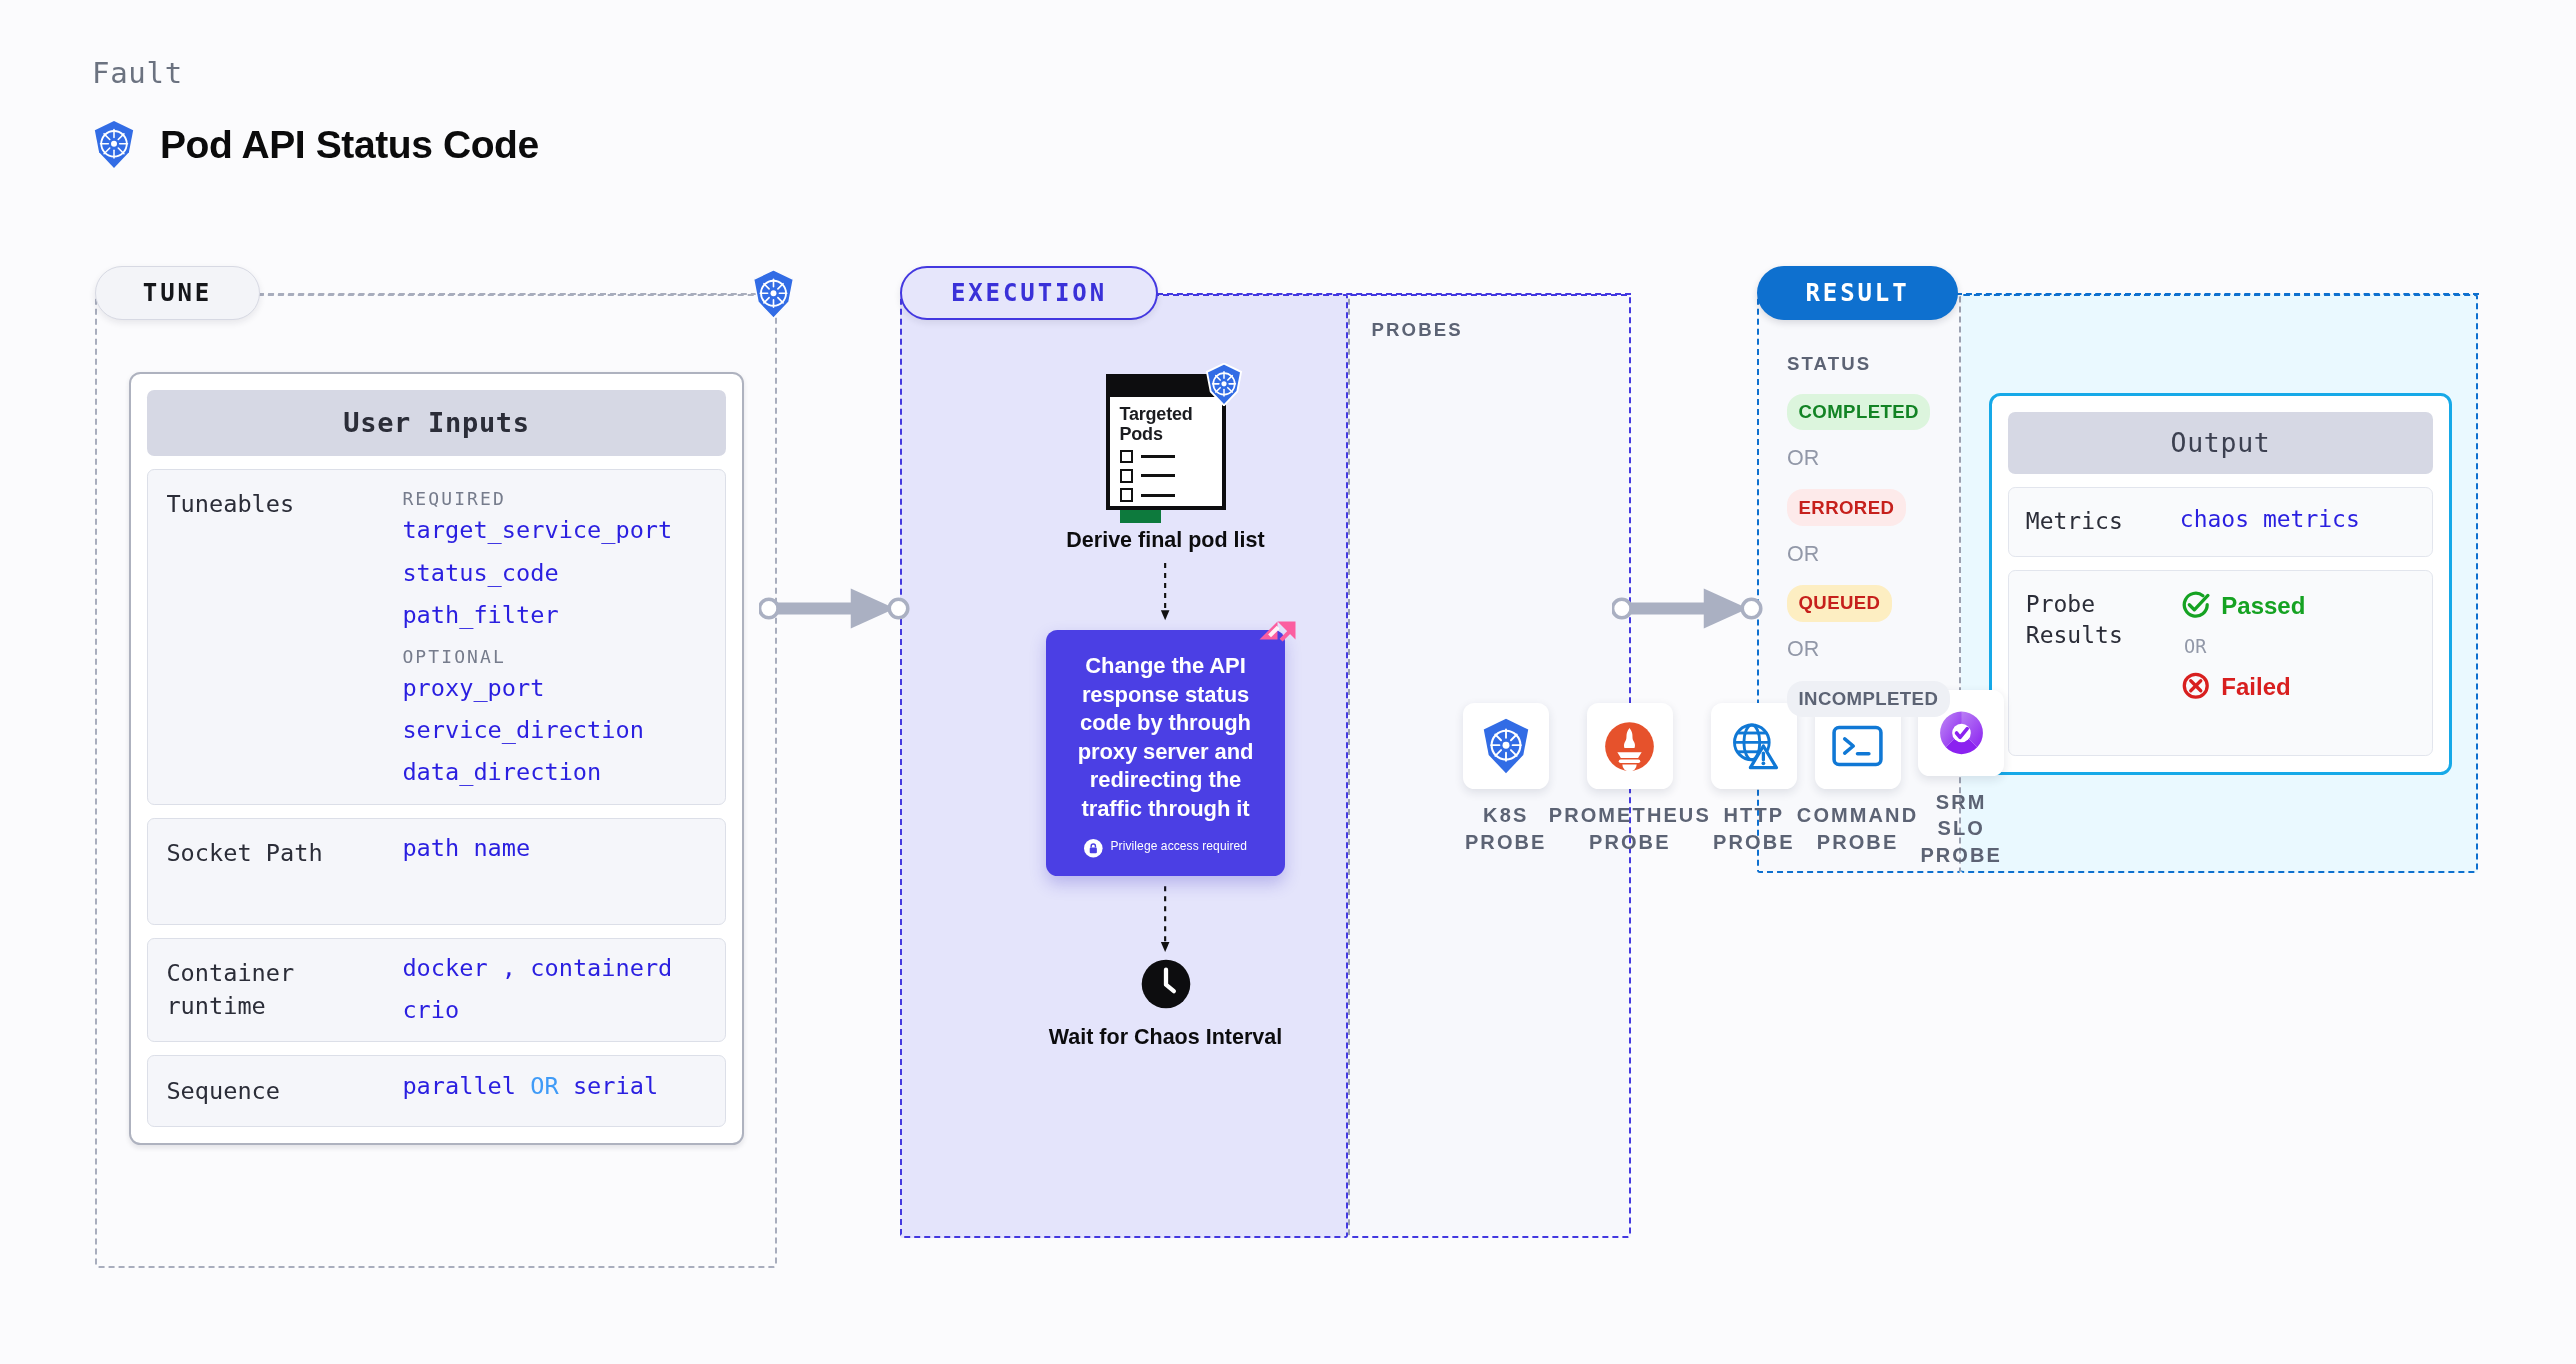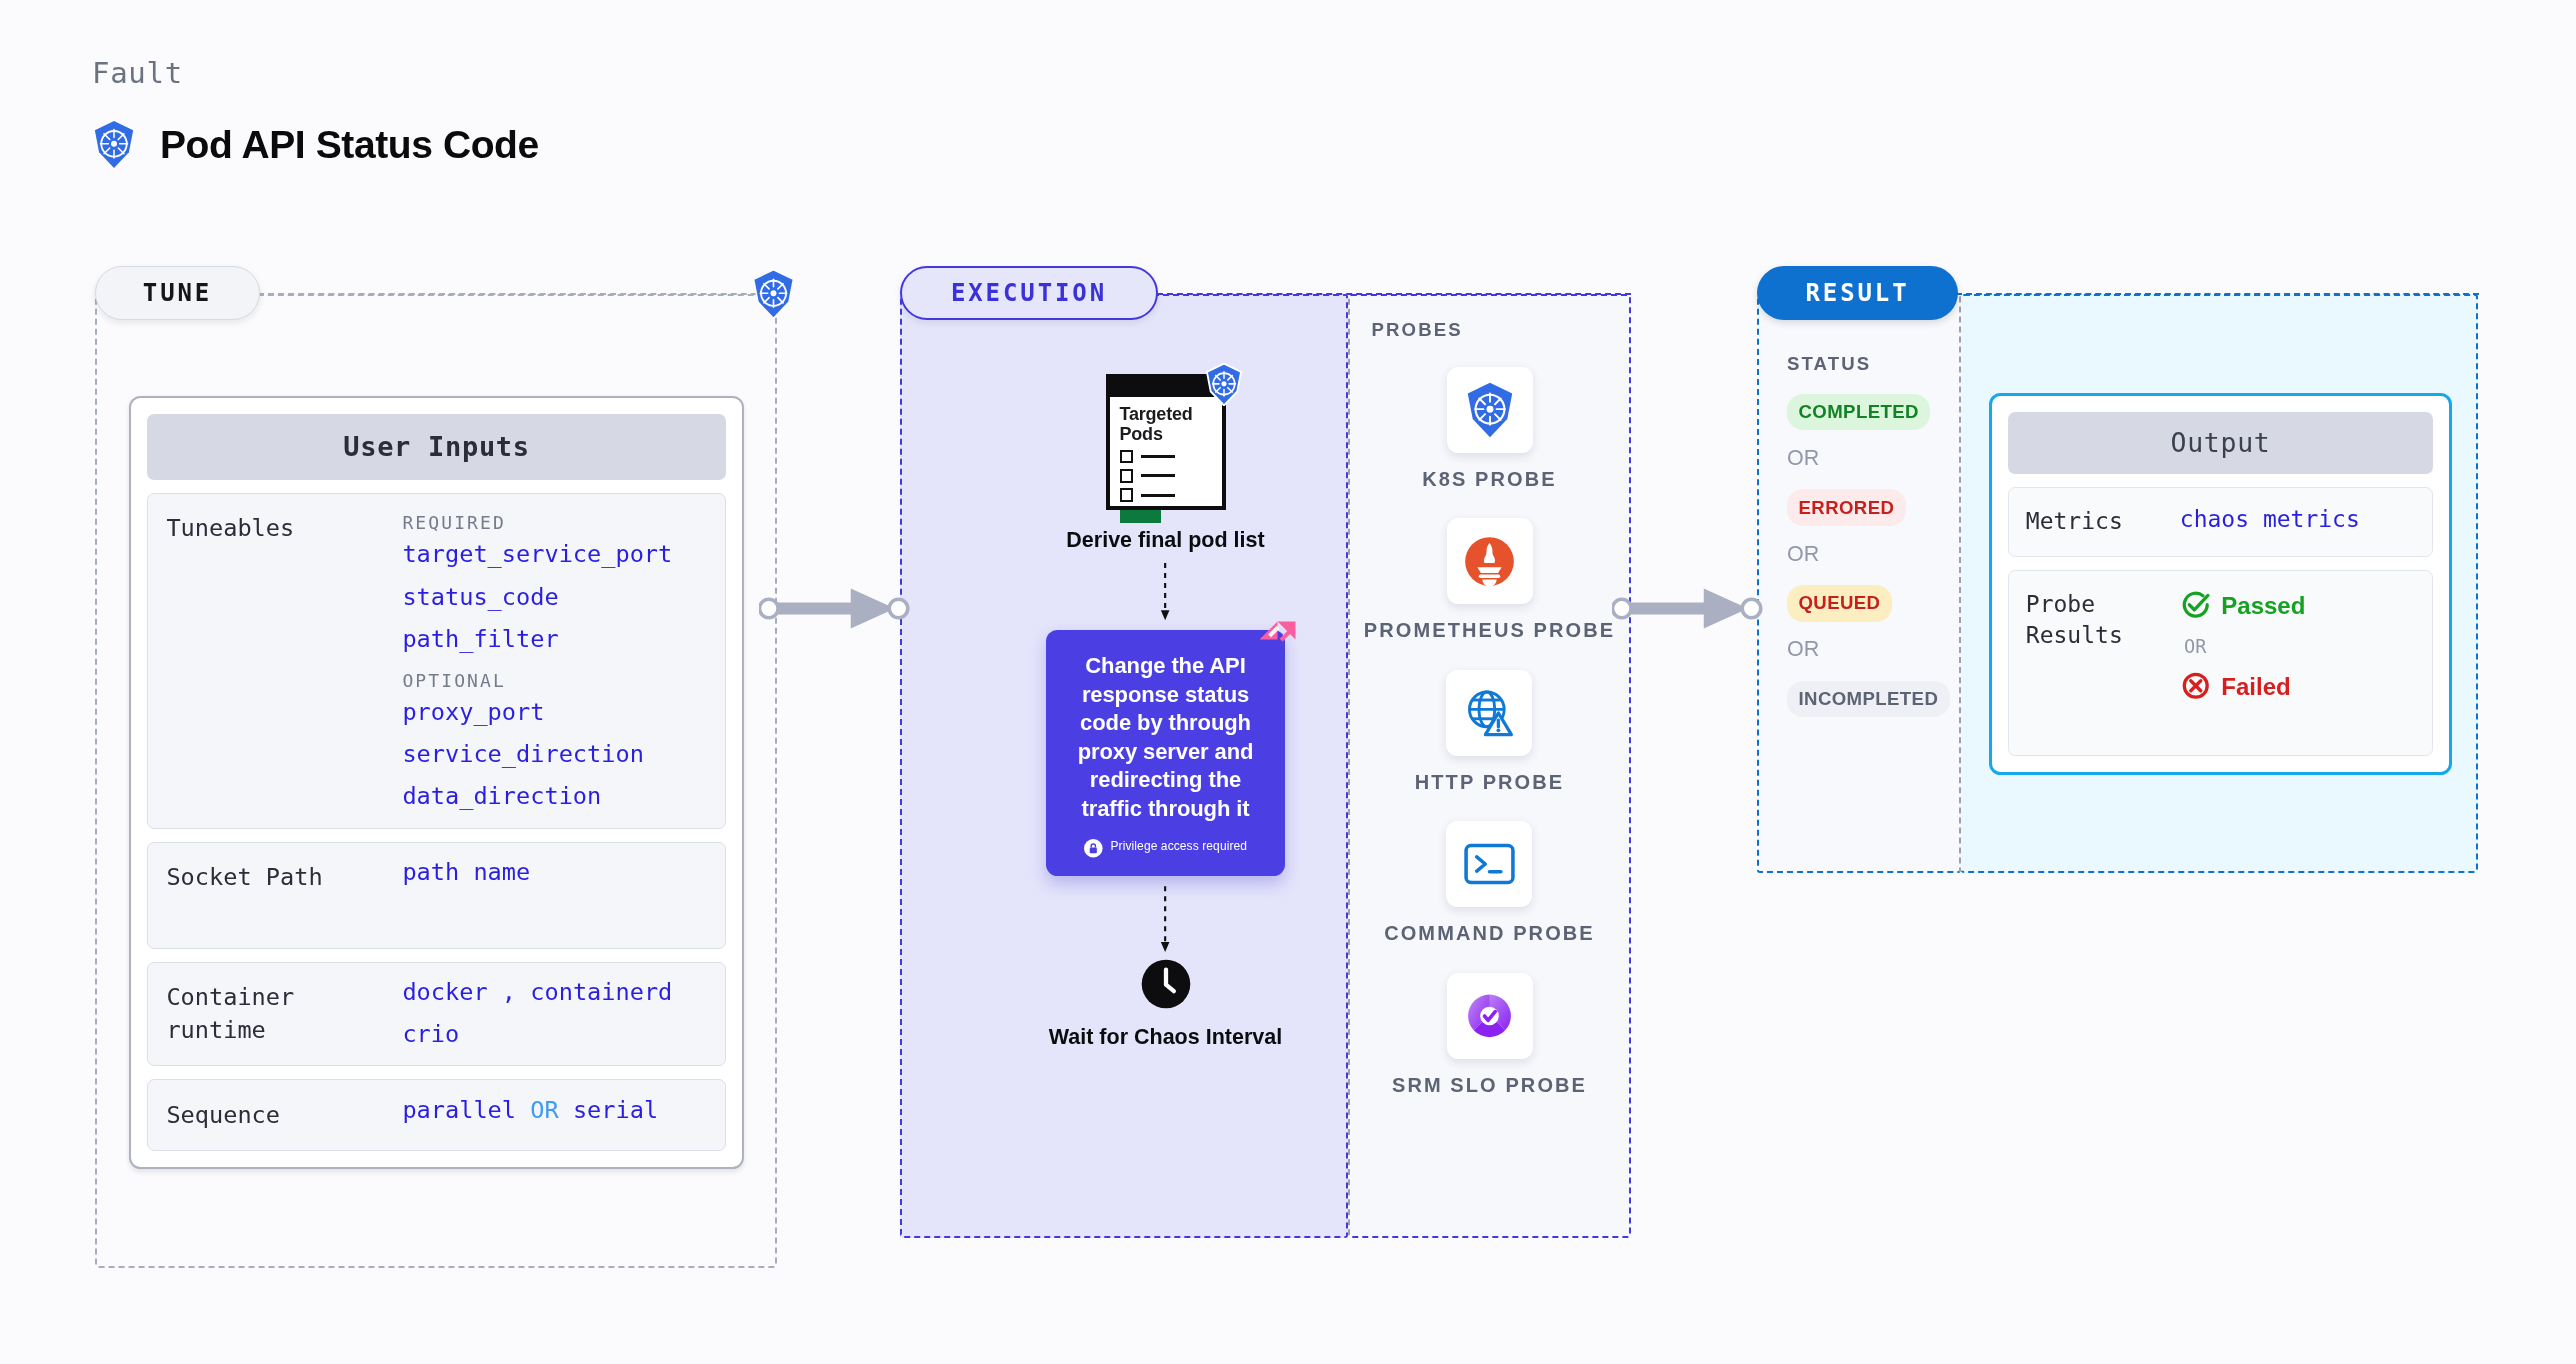--- a/index.html
+++ b/index.html
@@ -86,21 +86,21 @@
   
   .k8s-on-line { position: absolute; left: 750px; top: 269px; z-index: 7; }
 
   
   .connector { position: absolute; z-index: 8; }
 
   
   .tune-card {
     position: absolute; left: 129px; top: 372px; width: 615px;
     background: #fff; border: 2.1px solid #aeb2bf; border-radius: 11.5px;
-    padding: 15.8px; box-shadow: 0 2.1px 5.7px rgba(20,20,40,.10); margin-top: 24px;
+    padding: 15.8px; box-shadow: 0 2.1px 5.7px rgba(20,20,40,.10);
   }
   .card-head {
     background: #d6d8e4; border-radius: 7.2px;
     height: 66px; display: flex; align-items: center; justify-content: center;
     font-family: "DejaVu Sans Mono", monospace; font-size: 27px;
     font-weight: 700; color: #2b2d38; letter-spacing: 0.7px;
   }
   .row-box {
     margin-top: 13px; background: #f5f6fa;
     border: 1.4px solid #dcdfe8; border-radius: 7.2px;
@@ -174,21 +174,21 @@
   }
   .priv-text { color: #fff; font-size: 12px; letter-spacing: 0.1px; }
   .ribbon { position: absolute; right: -11.5px; top: -10px; }
 
   .clock-wrap { margin-top: 4.3px; }
 
   
   .probes-col {
     position: absolute; left: 1348px; top: 294px;
     width: 283px; height: 944px; z-index: 5;
-    display: flex; flex-direction: column; align-items: center;
+    display: flex; align-items: center;
   }
   .probes-title {
     align-self: flex-start; margin: 25px 0 0 23.6px;
     font-size: 18.6px; font-weight: 700; color: #5c6374; letter-spacing: 2.1px;
   }
   .probe { display: flex; flex-direction: column; align-items: center; margin-top: 26px; }
   .probe-tile {
     width: 86px; height: 86px; background: #fff; border-radius: 11.5px;
     display: flex; align-items: center; justify-content: center;
     box-shadow: 0 3.6px 10px rgba(30,35,60,.11);

